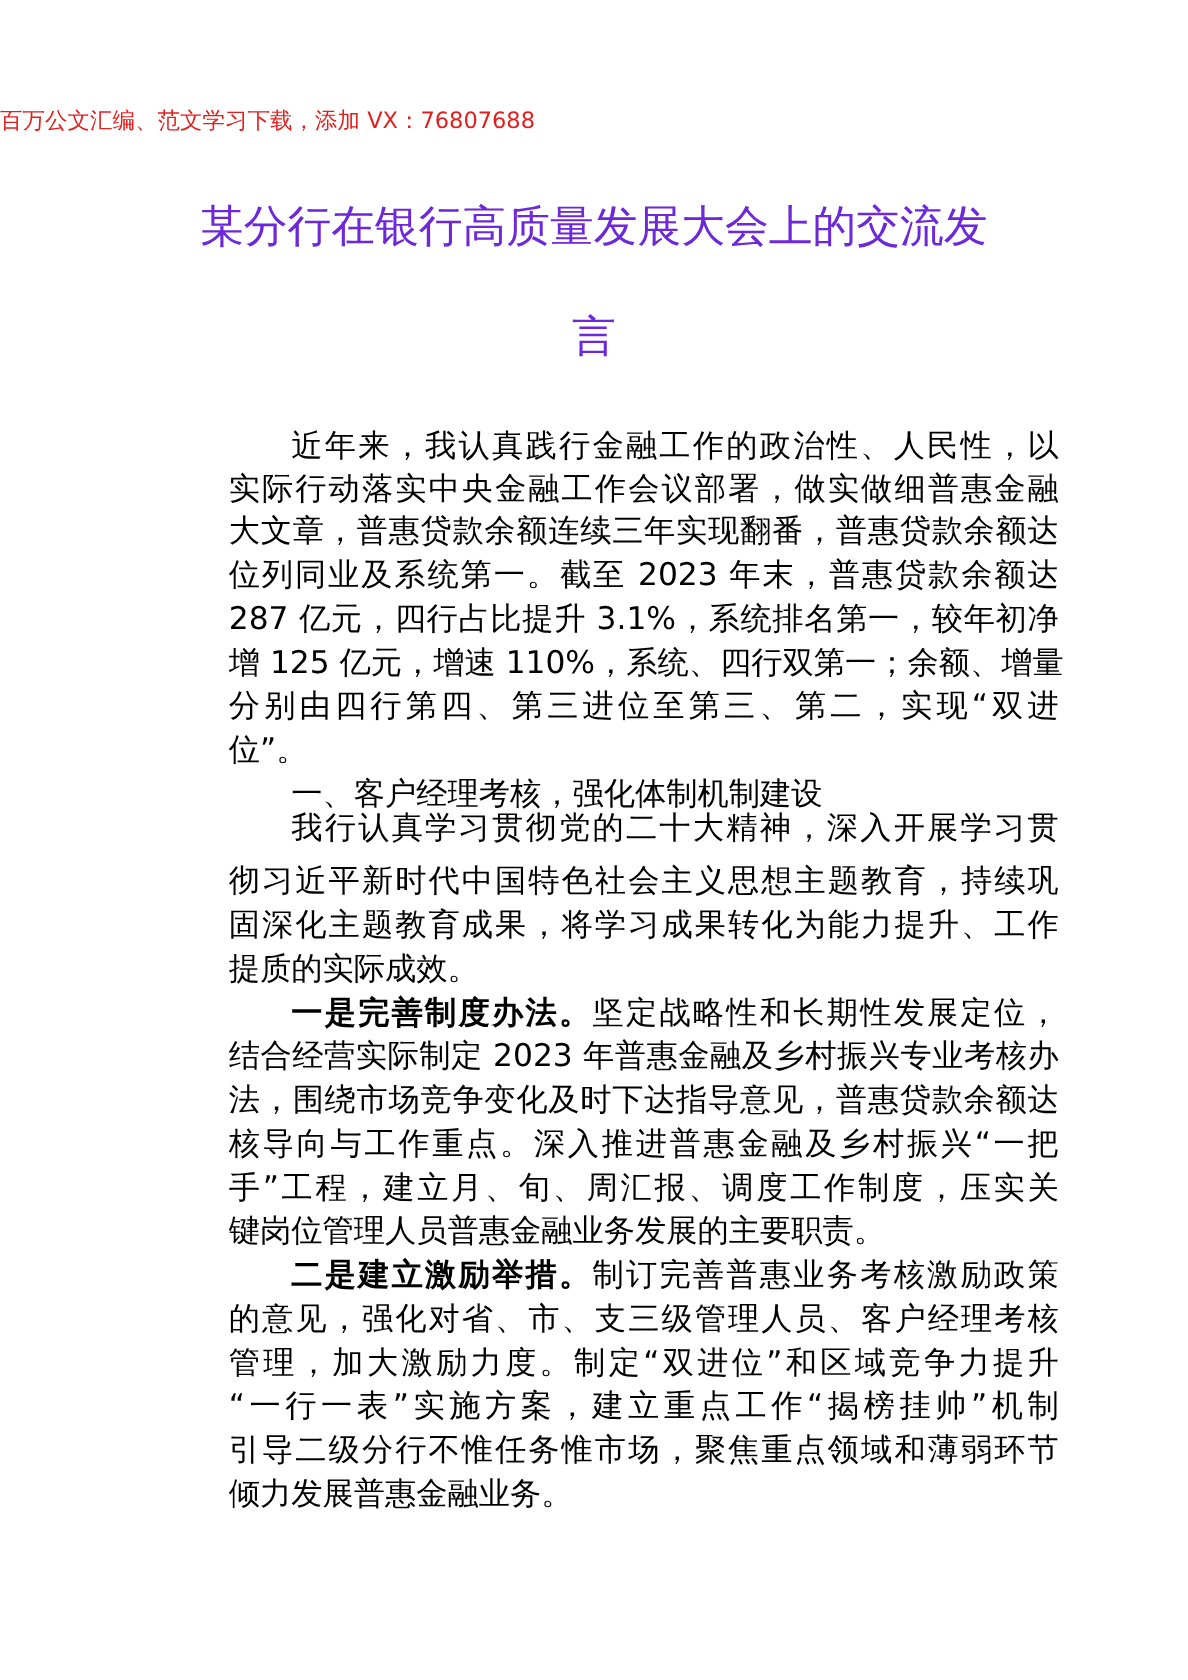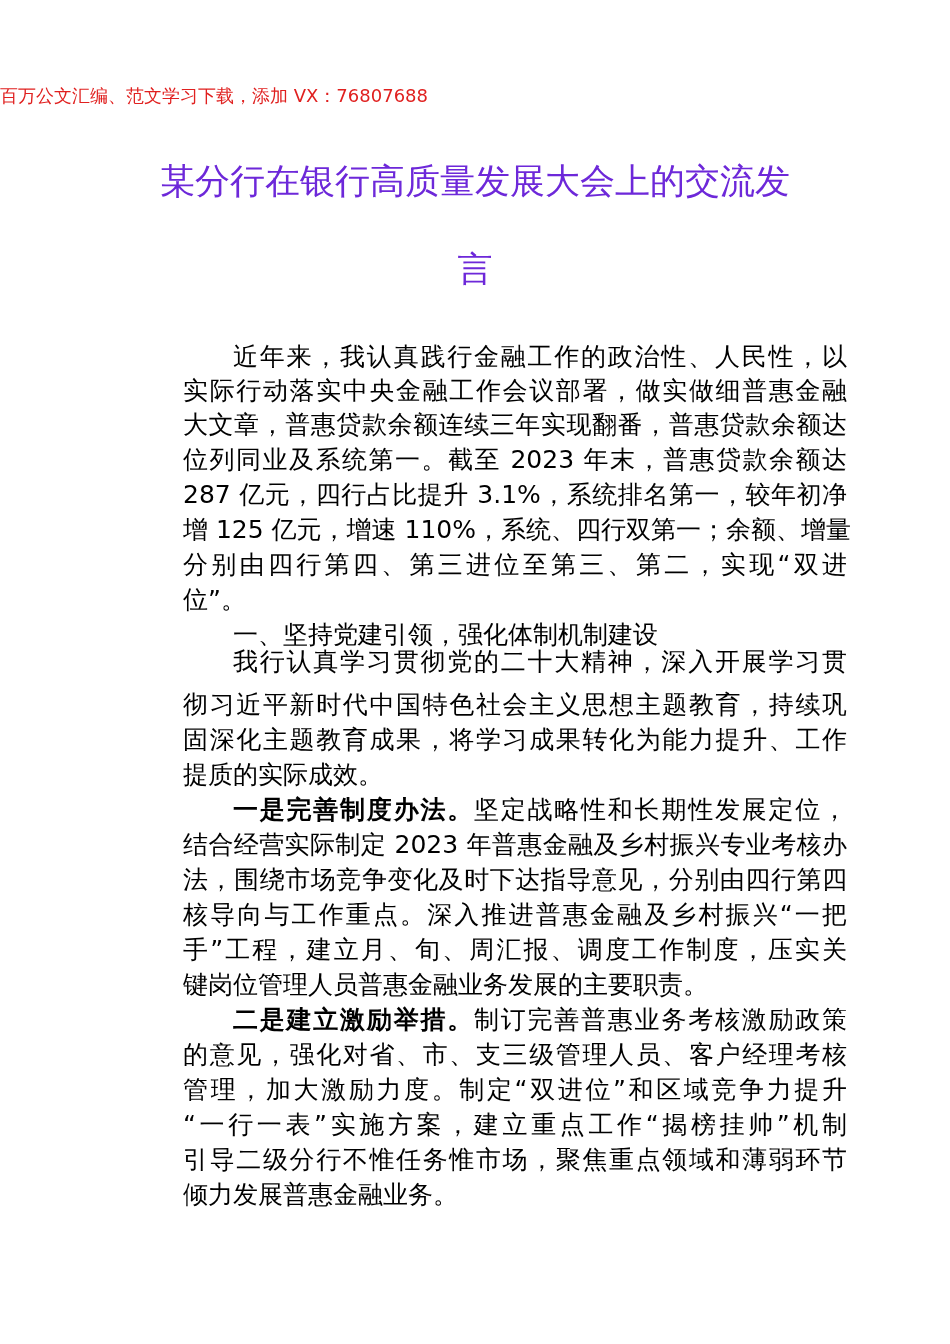--- a/index.html
+++ b/index.html
@@ -26,30 +26,30 @@
 
 <div class="line indent" style="top:340px;">近年来，我认真践行金融工作的政治性、人民性，以</div>
 <div class="line" style="top:374px;">实际行动落实中央金融工作会议部署，做实做细普惠金融</div>
 <div class="line" style="top:408px;">大文章，普惠贷款余额连续三年实现翻番，普惠贷款余额达</div>
 <div class="line" style="top:443px;">位列同业及系统第一。截至 2023 年末，普惠贷款余额达</div>
 <div class="line" style="top:478px;">287 亿元，四行占比提升 3.1%，系统排名第一，较年初净</div>
 <div class="line" style="top:513px;">增 125 亿元，增速 110%，系统、四行双第一；余额、增量</div>
 <div class="line" style="top:548px;">分别由四行第四、第三进位至第三、第二，实现“双进</div>
 <div class="line last" style="top:583px;">位”。</div>
 
-<div class="line indent last" style="top:618px;">一、坚持党建引领，强化体制机制建设</div>
+<div class="line indent last" style="top:618px;">一、客户经理考核，强化体制机制建设</div>
 
 <div class="line indent" style="top:645px;">我行认真学习贯彻党的二十大精神，深入开展学习贯</div>
 <div class="line" style="top:688px;">彻习近平新时代中国特色社会主义思想主题教育，持续巩</div>
 <div class="line" style="top:723px;">固深化主题教育成果，将学习成果转化为能力提升、工作</div>
 <div class="line last" style="top:758px;">提质的实际成效。</div>
 
 <div class="line indent" style="top:793px;"><b>一是完善制度办法。</b><span>坚定战略性和长期性发展定位，</span></div>
 <div class="line" style="top:828px;">结合经营实际制定 2023 年普惠金融及乡村振兴专业考核办</div>
-<div class="line" style="top:863px;">法，围绕市场竞争变化及时下达指导意见，分别由四行第四</div>
+<div class="line" style="top:863px;">法，围绕市场竞争变化及时下达指导意见，普惠贷款余额达</div>
 <div class="line" style="top:898px;">核导向与工作重点。深入推进普惠金融及乡村振兴“一把</div>
 <div class="line" style="top:933px;">手”工程，建立月、旬、周汇报、调度工作制度，压实关</div>
 <div class="line last" style="top:968px;">键岗位管理人员普惠金融业务发展的主要职责。</div>
 
 <div class="line indent" style="top:1003px;"><b>二是建立激励举措。</b><span>制订完善普惠业务考核激励政策</span></div>
 <div class="line" style="top:1038px;">的意见，强化对省、市、支三级管理人员、客户经理考核</div>
 <div class="line" style="top:1073px;">管理，加大激励力度。制定“双进位”和区域竞争力提升</div>
 <div class="line" style="top:1108px;">“一行一表”实施方案，建立重点工作“揭榜挂帅”机制</div>
 <div class="line" style="top:1143px;">引导二级分行不惟任务惟市场，聚焦重点领域和薄弱环节</div>
 <div class="line last" style="top:1178px;">倾力发展普惠金融业务。</div>

